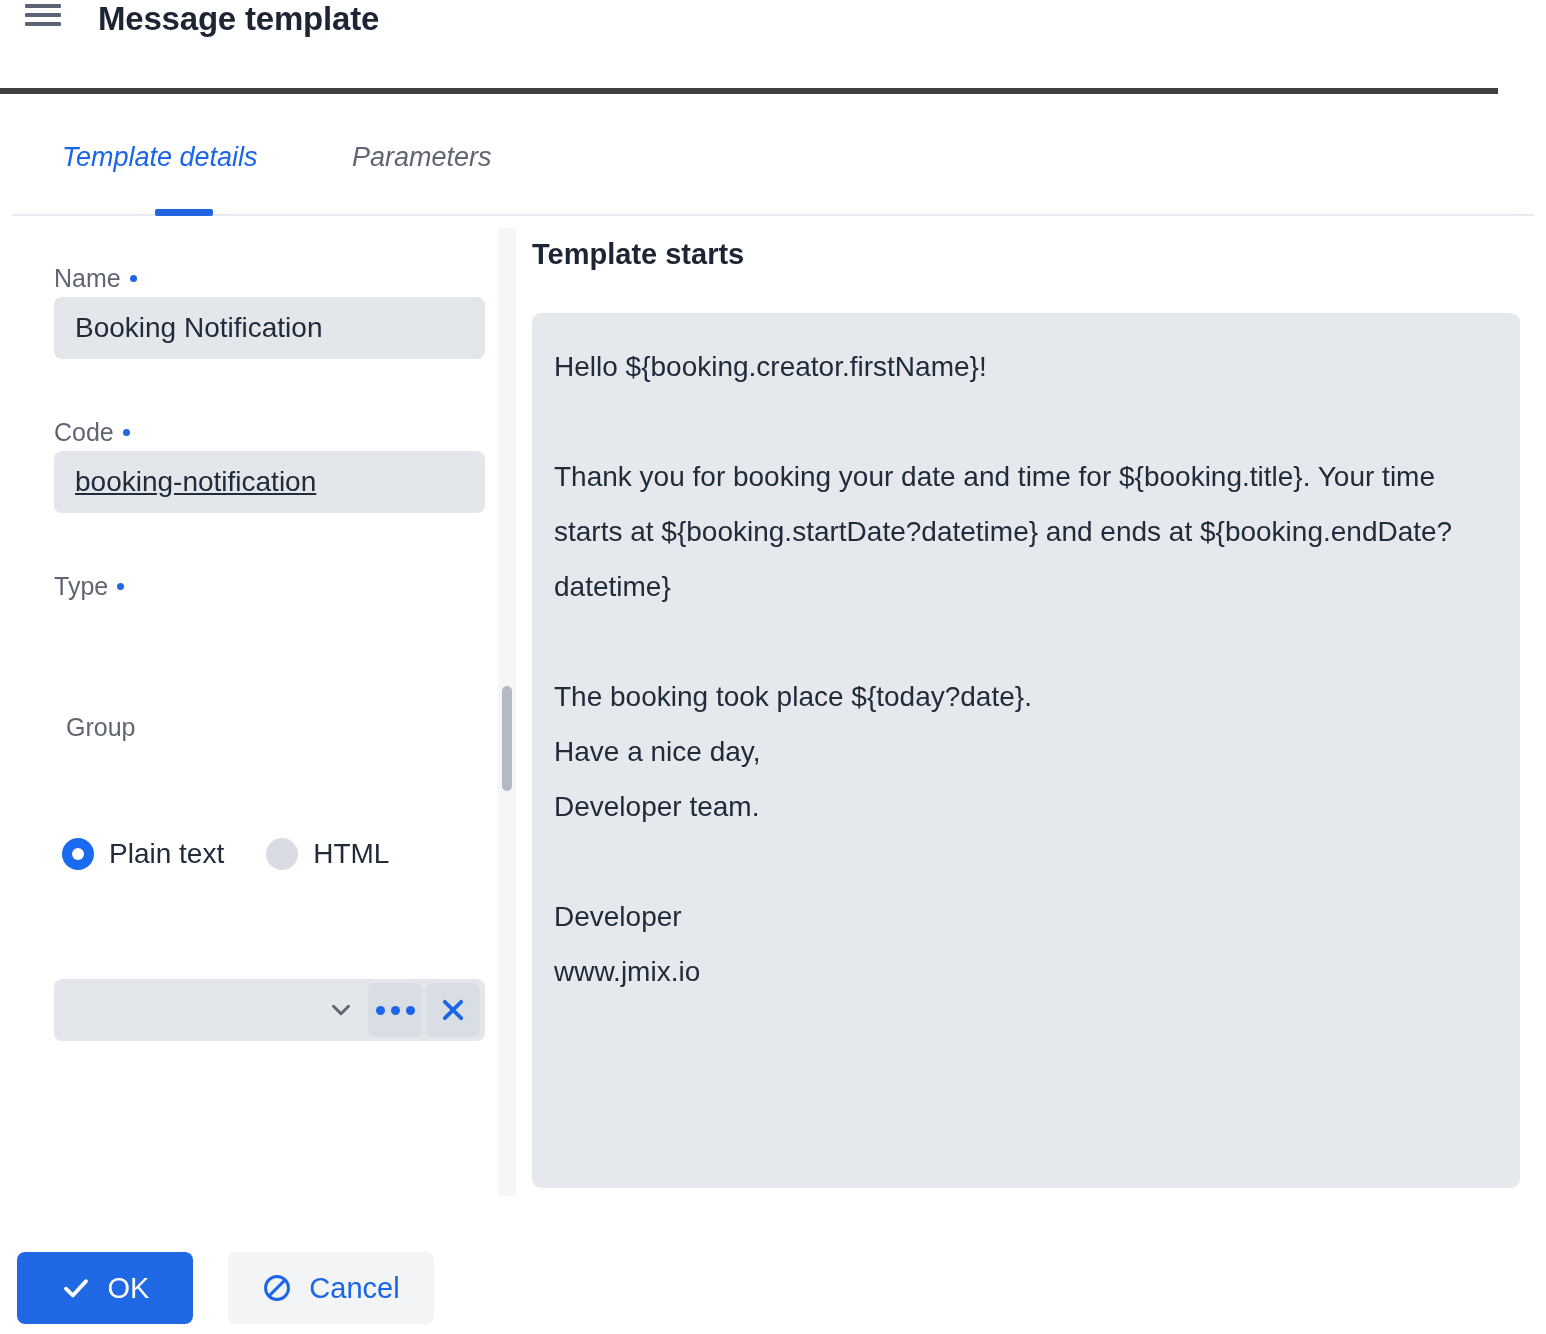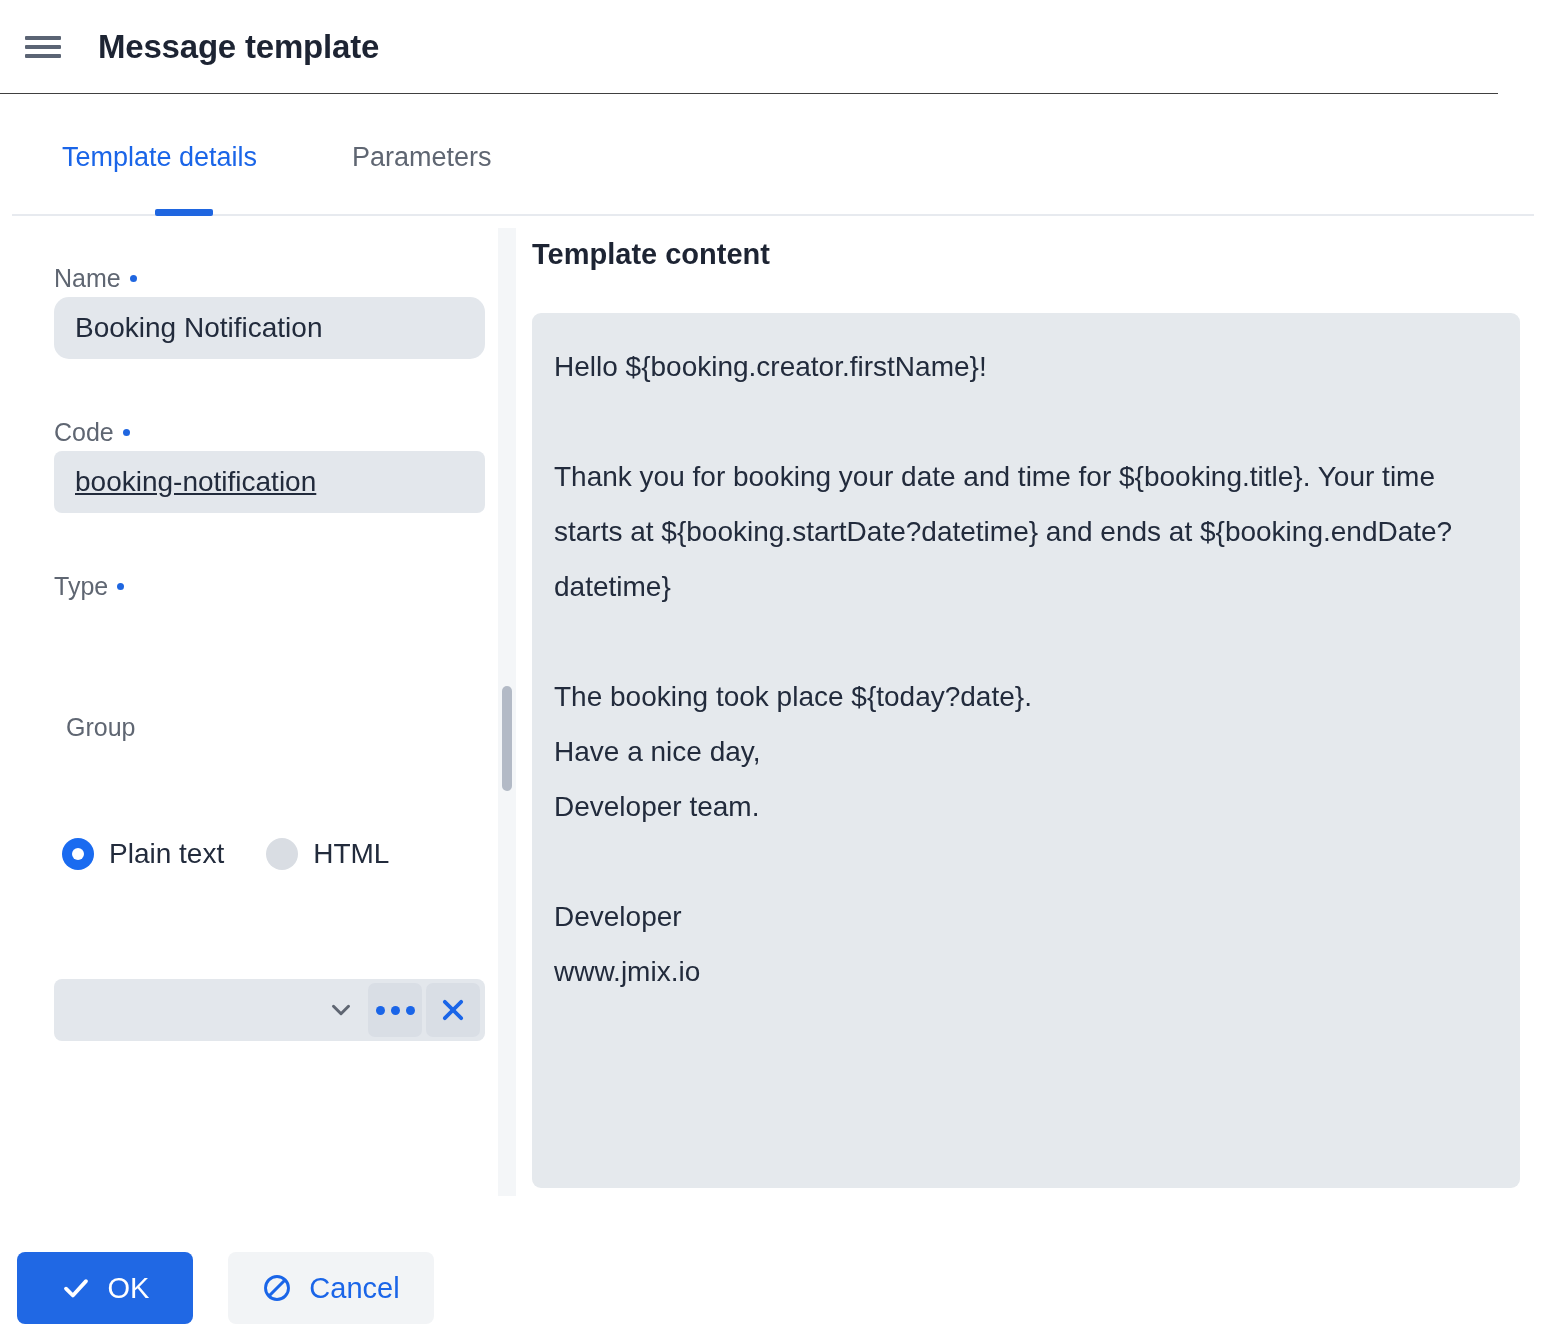--- a/index.html
+++ b/index.html
@@ -18,24 +18,23 @@
     background: #ffffff;
     overflow: hidden;
   }
 
   
   .header {
     position: absolute;
     left: 0; top: 0;
     width: 1498px;
     height: 94px;
-    border-bottom: 1px solid #404040;
-    box-sizing: border-box;
-    display: flex;
-    align-items: center;
+    border-bottom: 6px solid #404040;
+    box-sizing: border-box;
+    display: flex;
   }
   .hamburger {
     width: 36px;
     height: 30px;
     margin-left: 25px;
     display: flex;
     flex-direction: column;
     justify-content: space-between;
     padding: 4px 0;
     box-sizing: border-box;
@@ -71,20 +70,21 @@
     height: 2px;
     background: #e7eaef;
   }
   .tab {
     position: absolute;
     top: 48px;
     font-size: 27px;
     color: #5f6672;
     cursor: pointer;
     white-space: nowrap;
+    font-style: italic;
   }
   .tab.active {
     color: #1a65e8;
   }
   #tab-0 { left: 62px; }
   #tab-1 { left: 352px; }
   .tab-indicator {
     position: absolute;
     left: 155px;
     bottom: 0px;
@@ -328,21 +328,21 @@
     <div class="tab active" id="tab-0">Template details</div>
     <div class="tab" id="tab-1">Parameters</div>
     <div class="tab-indicator"></div>
   </div>
 
   <div class="form-panel">
 
     <div class="field-label" style="left:54px; top:48px;">
       <span>Name</span><span class="req-dot"></span>
     </div>
-    <div class="text-input" style="top:81px;border-radius:15px;" placeholder="">Booking Notification</div>
+    <div class="text-input" style="top:81px;" placeholder="">Booking Notification</div>
 
     <div class="field-label" style="left:54px; top:202px;">
       <span>Code</span><span class="req-dot"></span>
     </div>
     <div class="text-input" style="top:235px;text-decoration:underline;" placeholder="">booking-notification</div>
 
     <div class="field-label" style="left:54px; top:356px;">
       <span>Type</span><span class="req-dot"></span>
     </div>
 
@@ -382,21 +382,21 @@
           </svg>
       </div>
     </div>
   </div>
 
   <div class="vscroll">
     <div class="vscroll-thumb"></div>
   </div>
 
   <div class="content-panel">
-    <h2 class="content-title">Template content</h2>
+    <h2 class="content-title">Template starts</h2>
   </div>
   <div class="content-box">Hello ${booking.creator.firstName}!
 
 Thank you for booking your date and time for ${booking.title}. Your time starts at ${booking.startDate?datetime} and ends at ${booking.endDate?datetime}
 
 The booking took place ${today?date}.
 Have a nice day,
 Developer team.
 
 Developer

